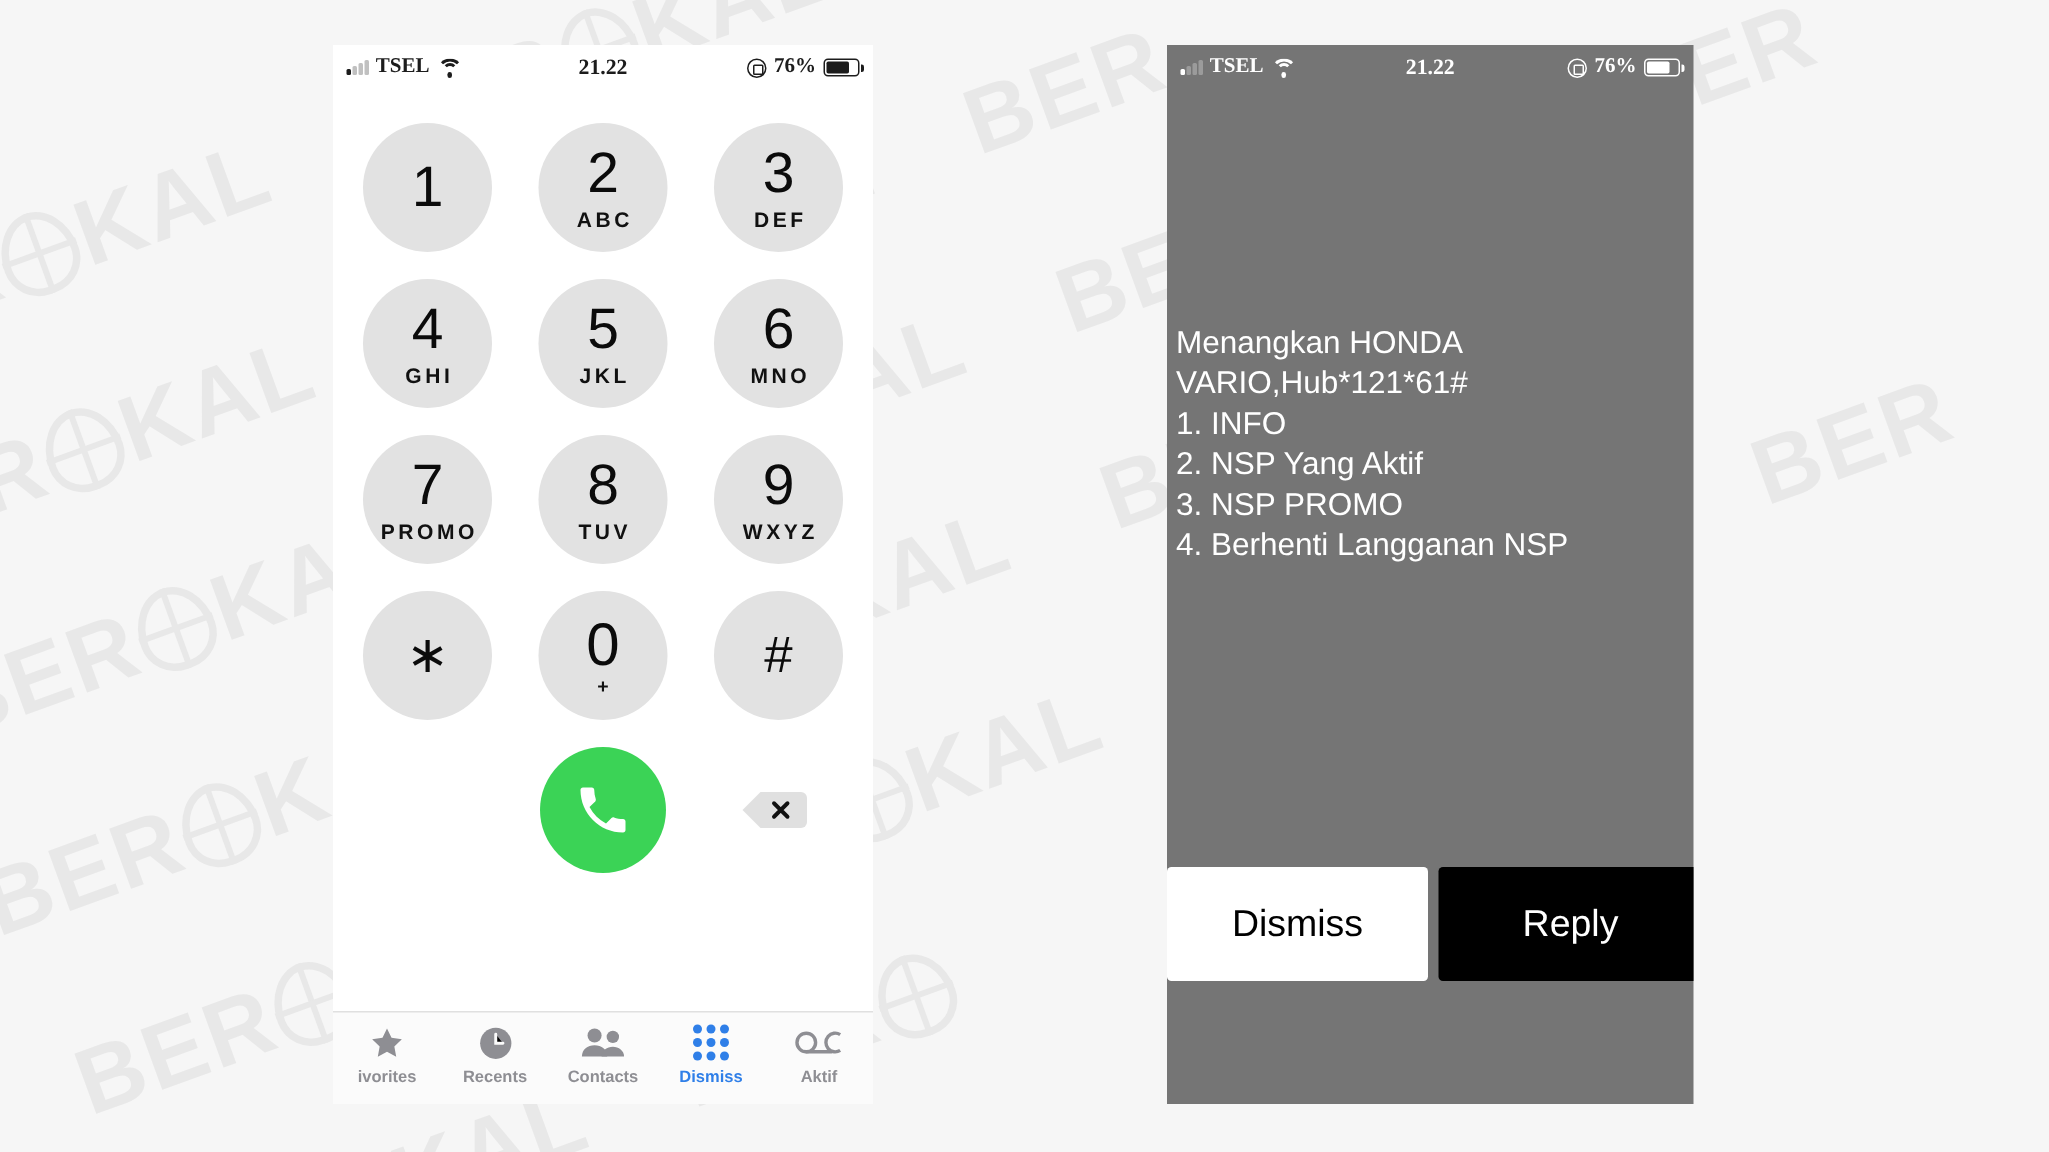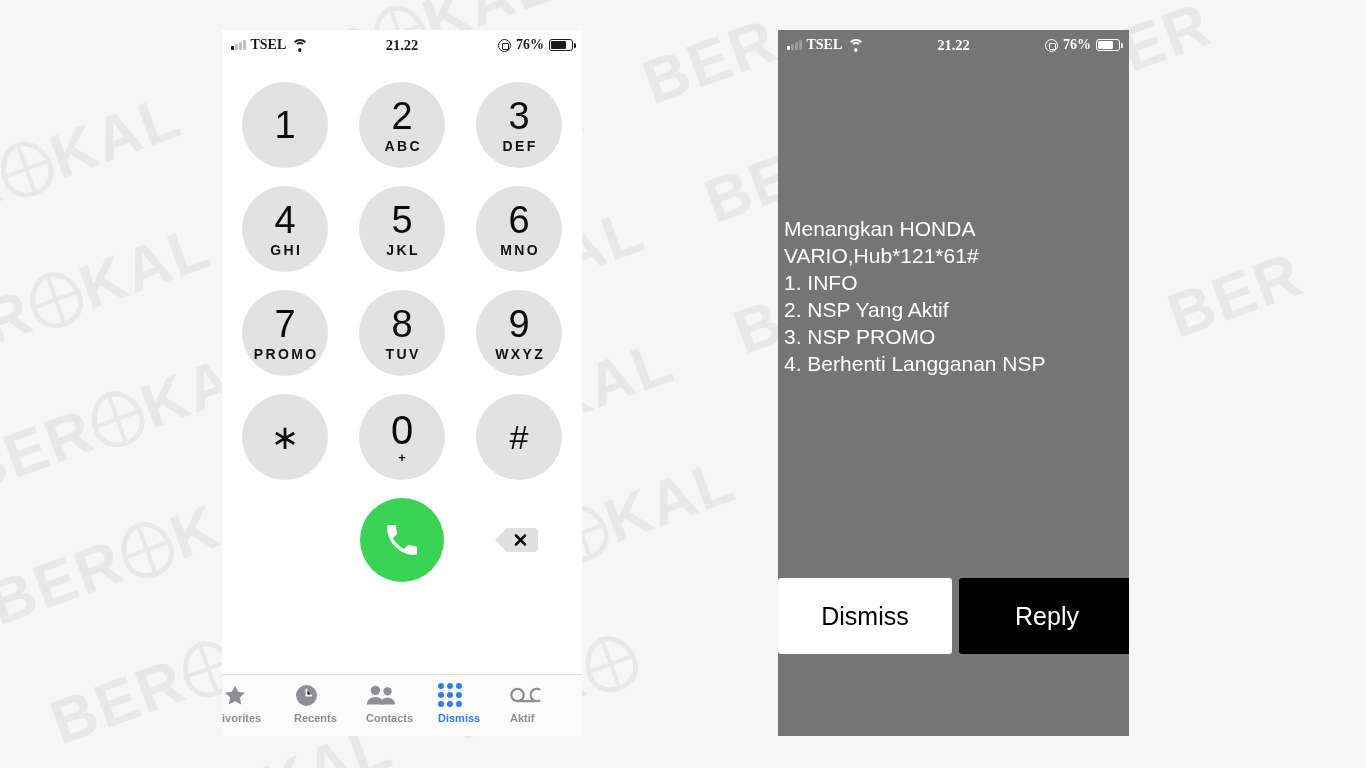--- a/index.html
+++ b/index.html
@@ -236,21 +236,21 @@
     background: #fbfbfb;
     border-top: 0.5px solid #e0e0e0;
     display: flex;
     align-items: flex-start;
     padding-top: 7px;
   }
   .tab {
     flex: 1;
     display: flex;
     flex-direction: column;
-    align-items: flex-start;
+    align-items: center;
     gap: 4px;
     cursor: pointer;
     color: #8e8e93;
   }
   .tab.active { color: #2f7fe8; }
   .tab .tab-label {
     font-size: 11px;
     font-weight: 600;
     white-space: nowrap;
   }

